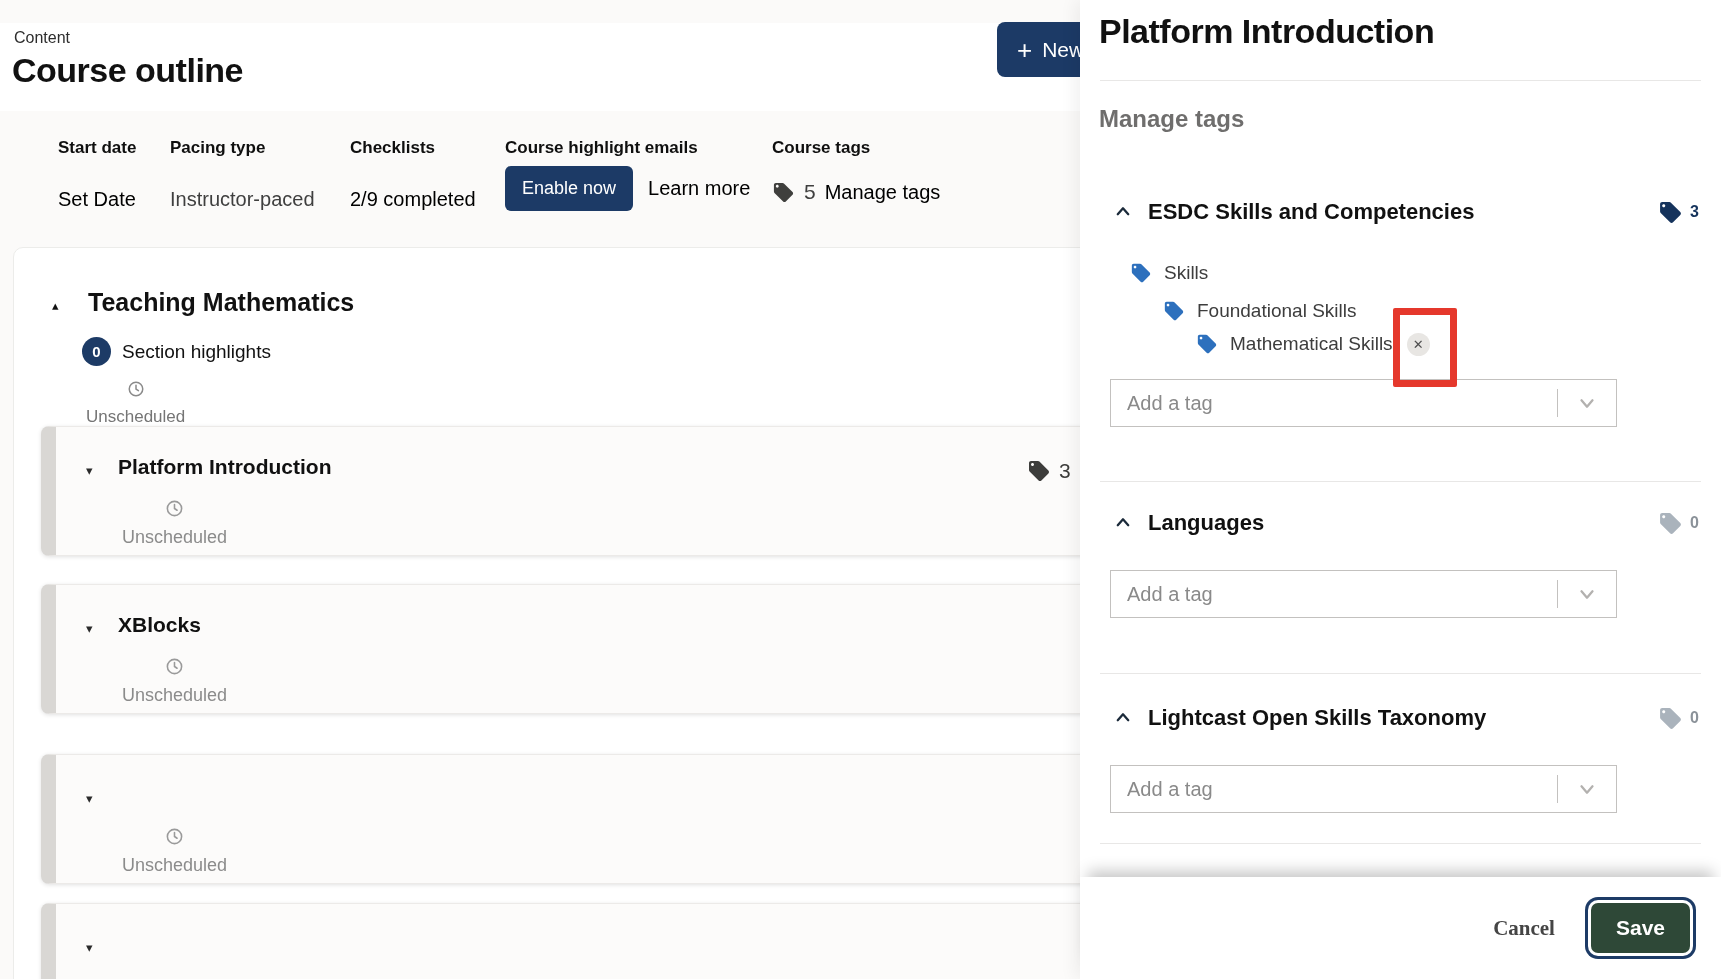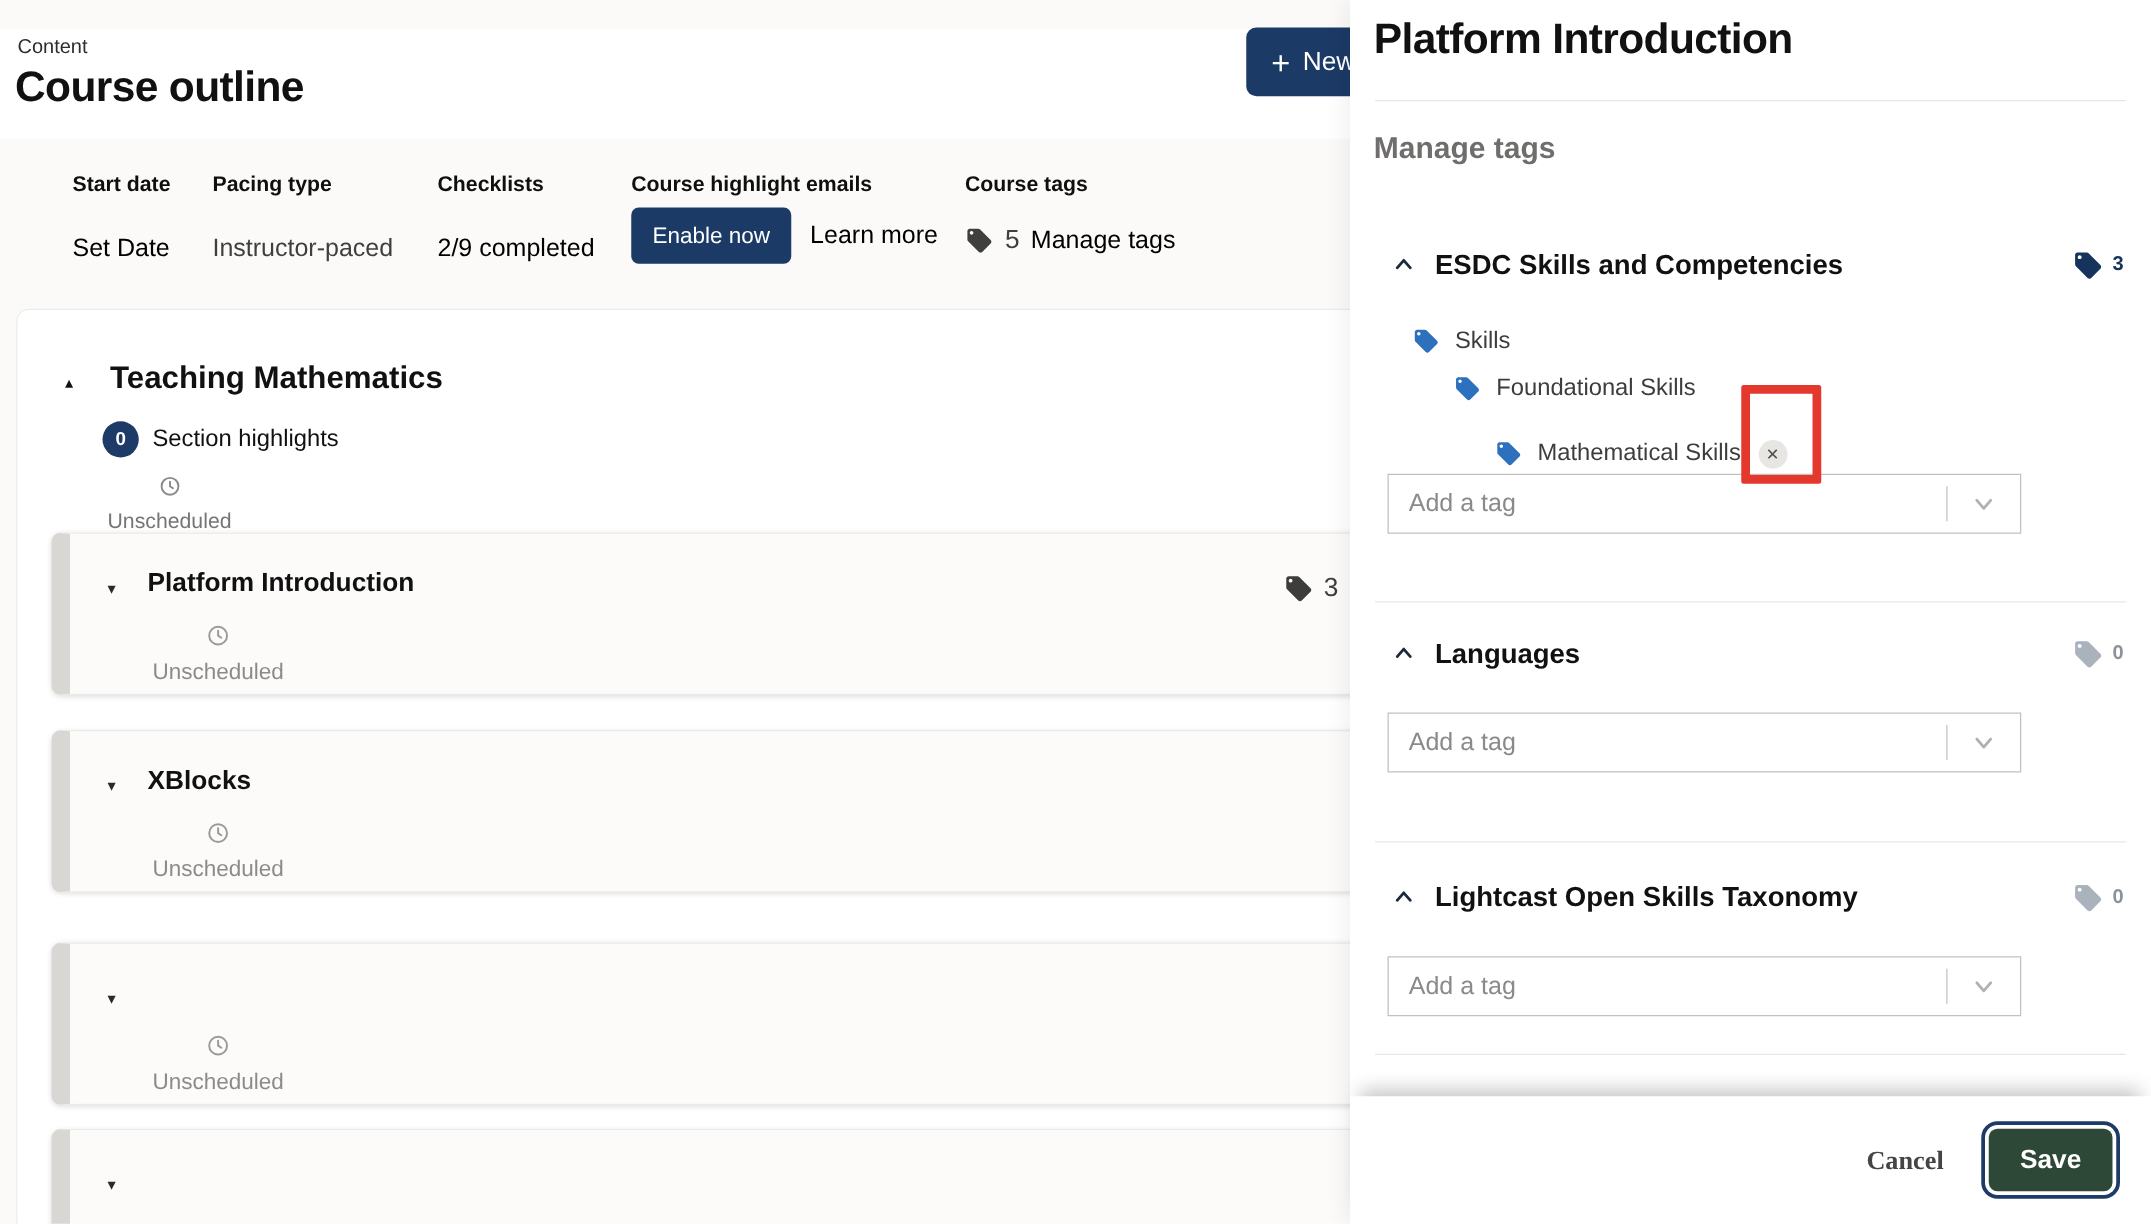--- a/index.html
+++ b/index.html
@@ -67,21 +67,21 @@
   .chev-up svg{ width:18px; height:18px; display:block; }
   .tax-name { margin-left:16px; font-size:22px; font-weight:700; color:#111; flex:1; }
   .tax-count { display:flex; align-items:center; gap:7px; font-size:16px; font-weight:700; }
   .tax-count.navy { color:#15335c; }
   .tax-count.gray { color:#8b9299; }
 
   .tag-row { position:absolute; display:flex; align-items:center; gap:12px; height:28px; }
   .tag-row .label { font-size:19px; color:#3d3d3d; }
   .tag-row.t1 { left:50px; top:259px; }
   .tag-row.t2 { left:83px; top:297px; }
-  .tag-row.t3 { left:116px; top:349px; }
+  .tag-row.t3 { left:116px; top:330px; }
   .remove-tag { width:23px; height:23px; border-radius:50%; background:#e8e6e3; border:none; color:#4f4f4f;
                 font-size:13px; display:flex; align-items:center; justify-content:center; cursor:pointer;
                 margin-left:2px; font-family:inherit; }
 
   .annotation { position:absolute; left:313px; top:308px; width:64px; height:79px; border:7px solid #e5382c;
                 border-radius:2px; z-index:20; pointer-events:none; }
 
   .taginput { position:absolute; left:30px; width:507px; height:48px; border:1px solid #c3c1bf; background:#fff;
               display:flex; align-items:stretch; }
   .taginput.i1{ top:379px; } .taginput.i2{ top:570px; } .taginput.i3{ top:765px; }

